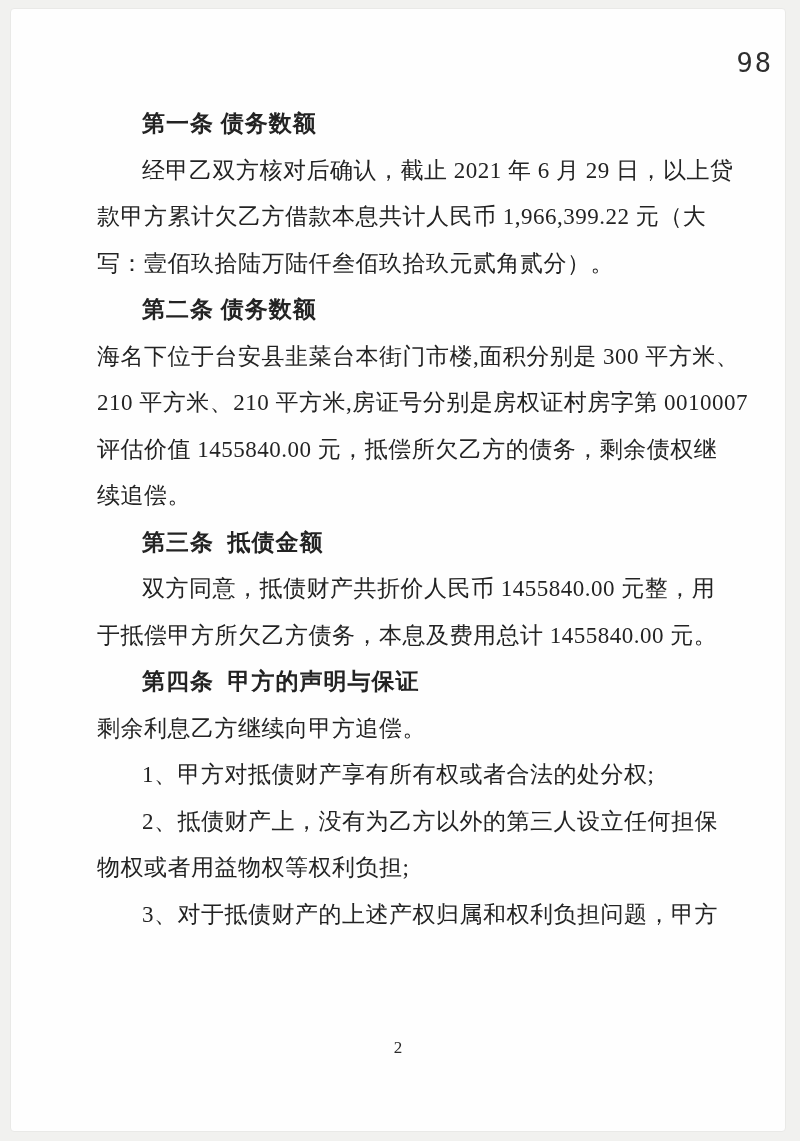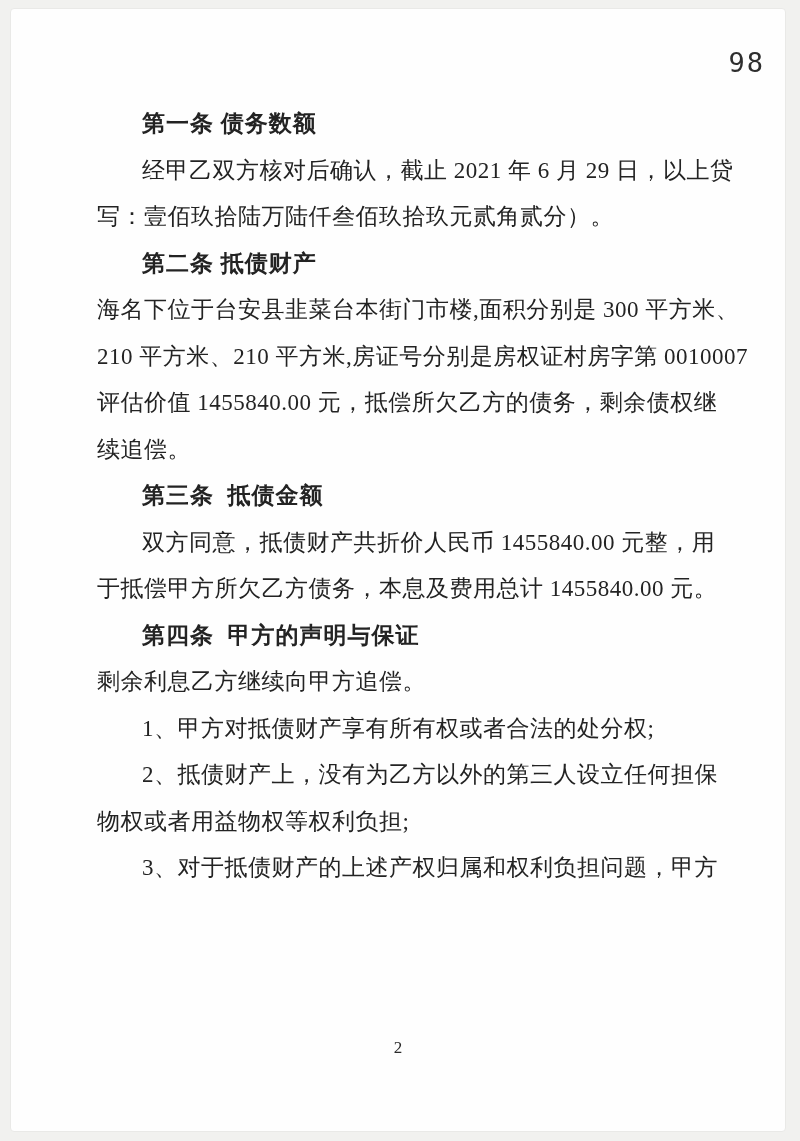--- a/index.html
+++ b/index.html
@@ -13,21 +13,21 @@
   .sheet {
     position: absolute;
     left: 10px; top: 8px;
     width: 776px; height: 1124px;
     background: #fefefe;
     border: 1px solid #e9e9e7;
     border-radius: 4px;
   }
   .corner-stamp {
     position: absolute;
-    top: 38px; right: 20px;
+    top: 38px; right: 12px;
     font-family: "DejaVu Sans Mono", monospace;
     font-size: 27px;
     letter-spacing: 2px;
     color: #2e2e2e;
   }
   .content {
     position: absolute;
     left: 86px; top: 92px;
     width: 612px;
   }
@@ -55,23 +55,24 @@
 <body>
 
 <div class="sheet">
 
   <div class="corner-stamp">98</div>
 
   <div class="content">
 
     <div class="line heading indent">第一条 债务数额</div>
     <div class="line indent">经甲乙双方核对后确认，截止 2021 年 6 月 29 日，以上贷</div>
+    <div class="line">款甲方累计欠乙方借款本息共计人民币 1,966,399.22 元（大</div>
     <div class="line">写：壹佰玖拾陆万陆仟叁佰玖拾玖元贰角贰分）。</div>
 
-    <div class="line heading indent">第二条 抵债财产</div>
+    <div class="line heading indent">第二条 债务数额</div>
     <div class="line">海名下位于台安县韭菜台本街门市楼,面积分别是 300 平方米、</div>
     <div class="line">210 平方米、210 平方米,房证号分别是房权证村房字第 0010007</div>
     <div class="line">评估价值 1455840.00 元，抵偿所欠乙方的债务，剩余债权继</div>
     <div class="line">续追偿。</div>
 
     <div class="line heading indent">第三条  抵债金额</div>
     <div class="line indent">双方同意，抵债财产共折价人民币 1455840.00 元整，用</div>
     <div class="line">于抵偿甲方所欠乙方债务，本息及费用总计 1455840.00 元。</div>
     <div class="line heading indent">第四条  甲方的声明与保证</div>
 

